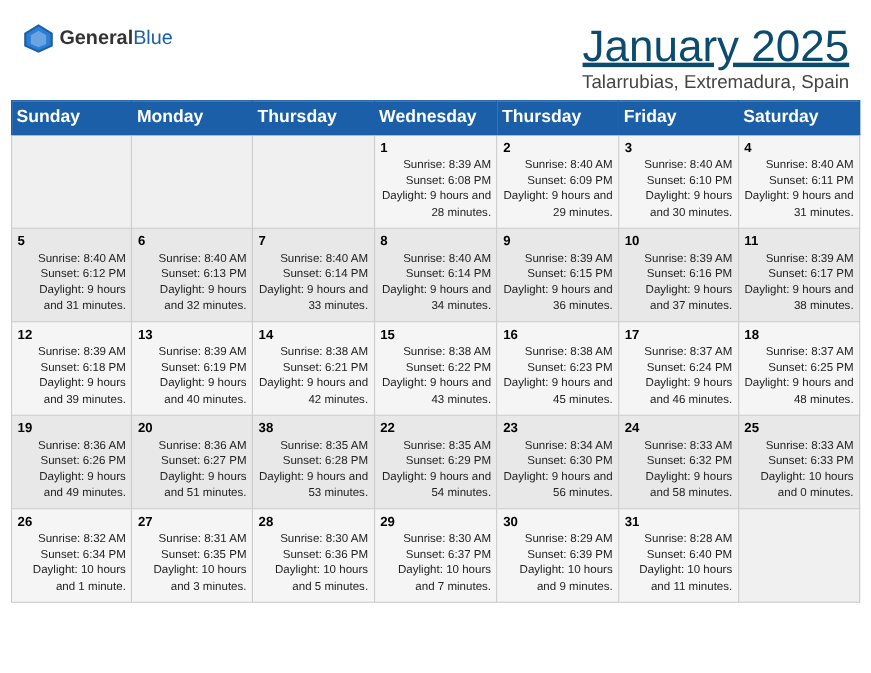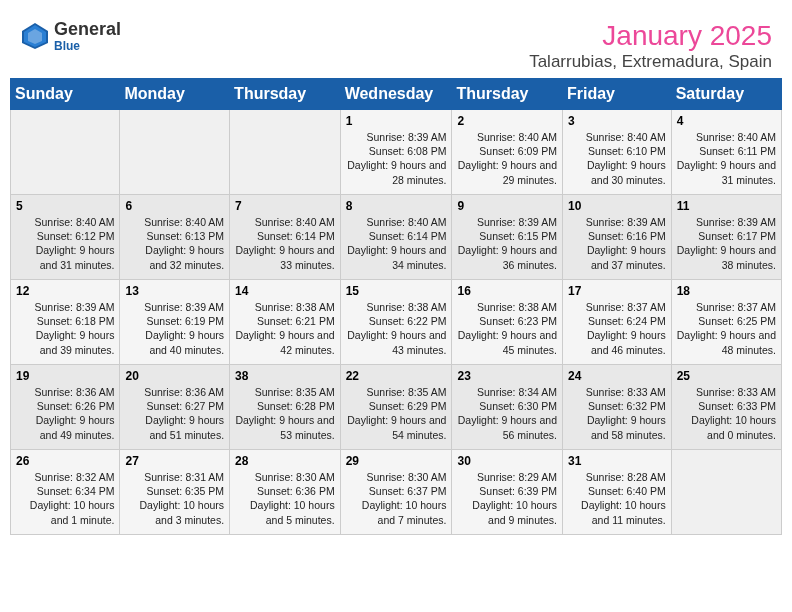--- a/index.html
+++ b/index.html
@@ -15,45 +15,46 @@
       justify-content: space-between;
       align-items: flex-start;
       padding: 10px 10px 6px 10px;
     }
     .logo {
       display: flex;
       align-items: center;
     }
     .logo-text {
       display: flex;
-      flex-direction: column;
+      flex-direction: row;
       line-height: 1.1;
     }
     .logo-general {
       font-size: 18px;
       font-weight: bold;
       color: #333;
     }
     .logo-blue {
-      font-size: 12px;
-      font-weight: bold;
+      font-size: 18px;
+      font-weight: normal;
       color: #1a5fa8;
     }
     .logo-icon {
       width: 30px;
       height: 30px;
       margin-right: 4px;
     }
     .title-section {
       text-align: right;
     }
     .month-title {
-      font-size: 28px;
+      font-size: 40px;
       font-weight: normal;
-      color: #ec4899;
+      color: #0c4a6e;
+      text-decoration: underline;
     }
     .location {
       font-size: 17px;
       color: #444;
     }
     .calendar {
       width: 100%;
       border-collapse: collapse;
       font-size: 11px;
     }

